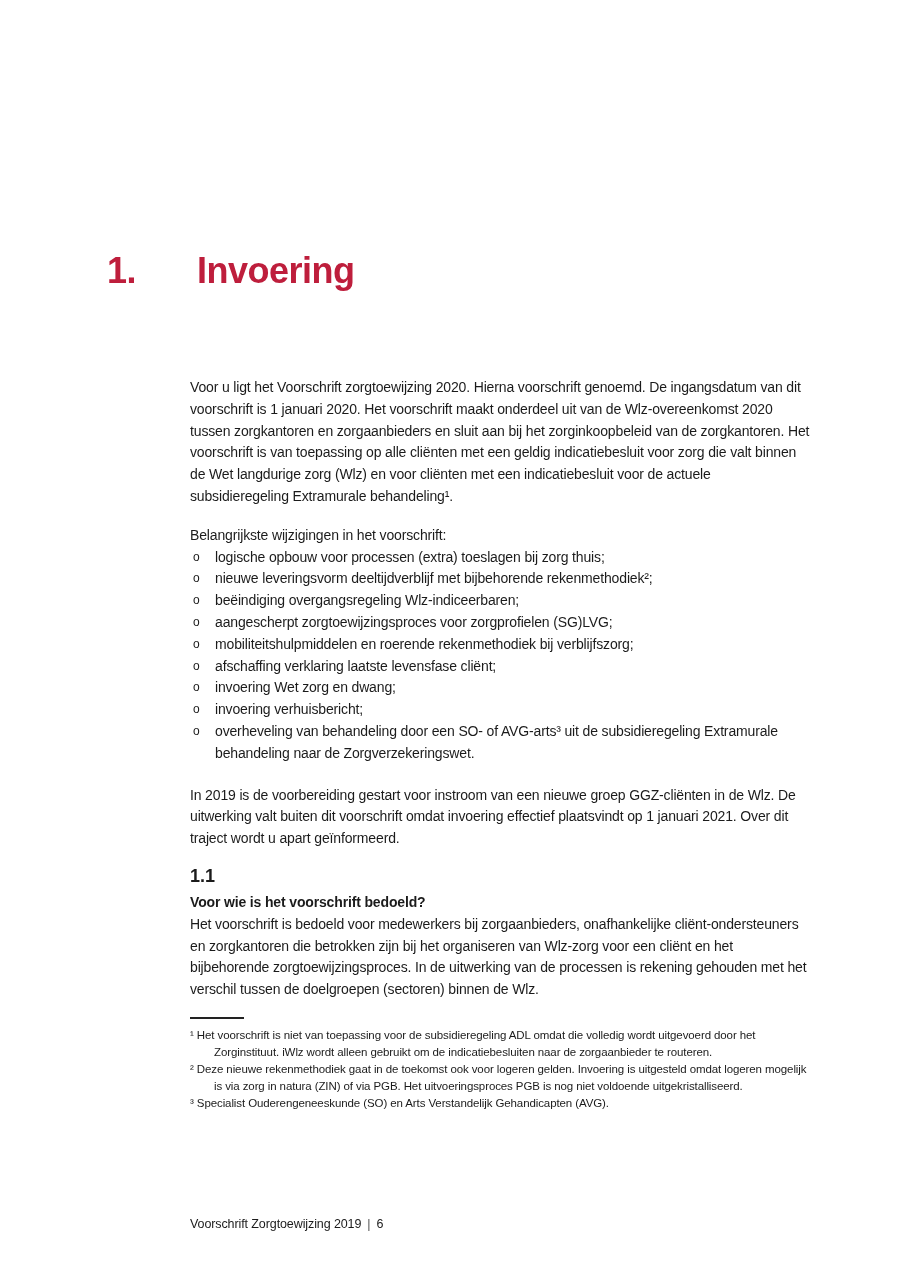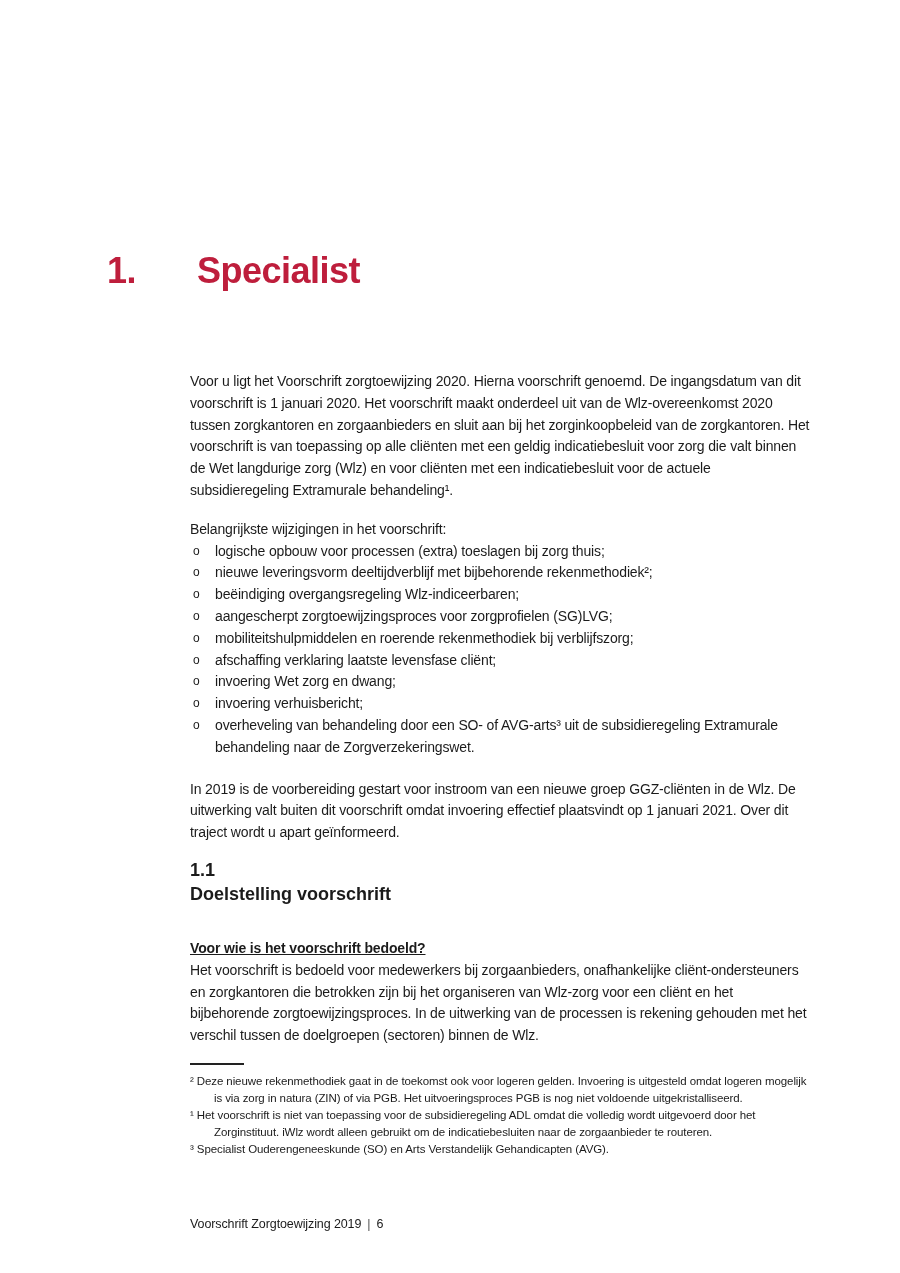--- a/index.html
+++ b/index.html
@@ -17,44 +17,43 @@
     display: flex;
     color: #be1e3c;
     font-weight: bold;
     font-size: 36px;
     line-height: 42px;
     letter-spacing: -0.5px;
   }
   .chapter-num { width: 90px; flex: none; }
   .content {
     position: absolute;
-    left: 190px; top: 0;
+    left: 190px; top: 6px;
     width: 620px;
     font-size: 14px;
     line-height: 21.8px;
     letter-spacing: -0.15px;
   }
   .para-intro   { margin-top: 371px; }
   .changes-title{ margin-top: 17px; }
   .changes-list { list-style: none; }
   .changes-list li { display: flex; padding-left: 3px; }
   .list-bullet  { width: 22px; flex: none; font-size: 12px; line-height: 21.8px; }
   .item-text    { flex: 1; }
   .para-ggz     { margin-top: 20px; }
   .section-heading {
     margin-top: 14px;
     display: flex;
     font-size: 18px;
     font-weight: bold;
     line-height: 24px;
     letter-spacing: 0;
-    flex-direction: column;
   }
   .section-num  { width: 45px; flex: none; }
-  .question     { margin-top: 32px; font-weight: bold; text-decoration: underline; }
+  .question     { margin-top: 4px; font-weight: bold; }
   .para-audience{ margin-top: 0; }
   .para-zin     { margin-top: 22px; }
   .fn-sep {
     margin-top: 16px;
     width: 54px; height: 0;
     border-top: 2px solid #222222;
   }
   .footnotes {
     margin-top: 8px;
     font-size: 11.5px;
@@ -70,21 +69,21 @@
     letter-spacing: -0.1px;
     color: #1b1b1b;
   }
   .footer-sep { margin: 0 6px; color: #555; }
 </style>
 </head>
 <body>
 
 <div class="chapter-heading">
   <span class="chapter-num">1.</span>
-  <span class="chapter-title">Specialist</span>
+  <span class="chapter-title">Invoering</span>
 </div>
 
 <div class="content">
 
   <p class="para-intro">Voor u ligt het Voorschrift zorgtoewijzing 2020. Hierna voorschrift genoemd. De ingangsdatum van dit voorschrift is 1 januari 2020. Het voorschrift maakt onderdeel uit van de Wlz-overeenkomst 2020 tussen zorgkantoren en zorgaanbieders en sluit aan bij het zorginkoopbeleid van de zorgkantoren. Het voorschrift is van toepassing op alle cliënten met een geldig indicatiebesluit voor zorg die valt binnen de Wet langdurige zorg (Wlz) en voor cliënten met een indicatiebesluit voor de actuele subsidieregeling Extramurale behandeling¹.</p>
 
   <p class="changes-title">Belangrijkste wijzigingen in het voorschrift:</p>
 
   <ul class="changes-list">
     <li>
@@ -122,33 +121,32 @@
     <li>
       <span class="list-bullet">o</span>
       <span class="item-text">overheveling van behandeling door een SO- of AVG-arts³ uit de subsidieregeling Extramurale behandeling naar de Zorgverzekeringswet.</span>
     </li>
   </ul>
 
   <p class="para-ggz">In 2019 is de voorbereiding gestart voor instroom van een nieuwe groep GGZ-cliënten in de Wlz. De uitwerking valt buiten dit voorschrift omdat invoering effectief plaatsvindt op 1 januari 2021. Over dit traject wordt u apart geïnformeerd.</p>
 
   <h2 class="section-heading">
     <span class="section-num">1.1</span>
-    <span class="section-title">Doelstelling voorschrift</span>
   </h2>
 
   <p class="question">Voor wie is het voorschrift bedoeld?</p>
 
   <p class="para-audience">Het voorschrift is bedoeld voor medewerkers bij zorgaanbieders, onafhankelijke cliënt-ondersteuners en zorgkantoren die betrokken zijn bij het organiseren van Wlz-zorg voor een cliënt en het bijbehorende zorgtoewijzingsproces. In de uitwerking van de processen is rekening gehouden met het verschil tussen de doelgroepen (sectoren) binnen de Wlz.</p>
 
 
   <div class="fn-sep"></div>
 
   <div class="footnotes">
+    <p class="footnote">¹ Het voorschrift is niet van toepassing voor de subsidieregeling ADL omdat die volledig wordt uitgevoerd door het Zorginstituut. iWlz wordt alleen gebruikt om de indicatiebesluiten naar de zorgaanbieder te routeren.</p>
     <p class="footnote">² Deze nieuwe rekenmethodiek gaat in de toekomst ook voor logeren gelden. Invoering is uitgesteld omdat logeren mogelijk is via zorg in natura (ZIN) of via PGB. Het uitvoeringsproces PGB is nog niet voldoende uitgekristalliseerd.</p>
-    <p class="footnote">¹ Het voorschrift is niet van toepassing voor de subsidieregeling ADL omdat die volledig wordt uitgevoerd door het Zorginstituut. iWlz wordt alleen gebruikt om de indicatiebesluiten naar de zorgaanbieder te routeren.</p>
     <p class="footnote">³ Specialist Ouderengeneeskunde (SO) en Arts Verstandelijk Gehandicapten (AVG).</p>
   </div>
 
 </div>
 
 <div class="page-footer">
   <span>Voorschrift Zorgtoewijzing 2019</span><span class="footer-sep">|</span><span>6</span>
 </div>
 
 </body></html>

